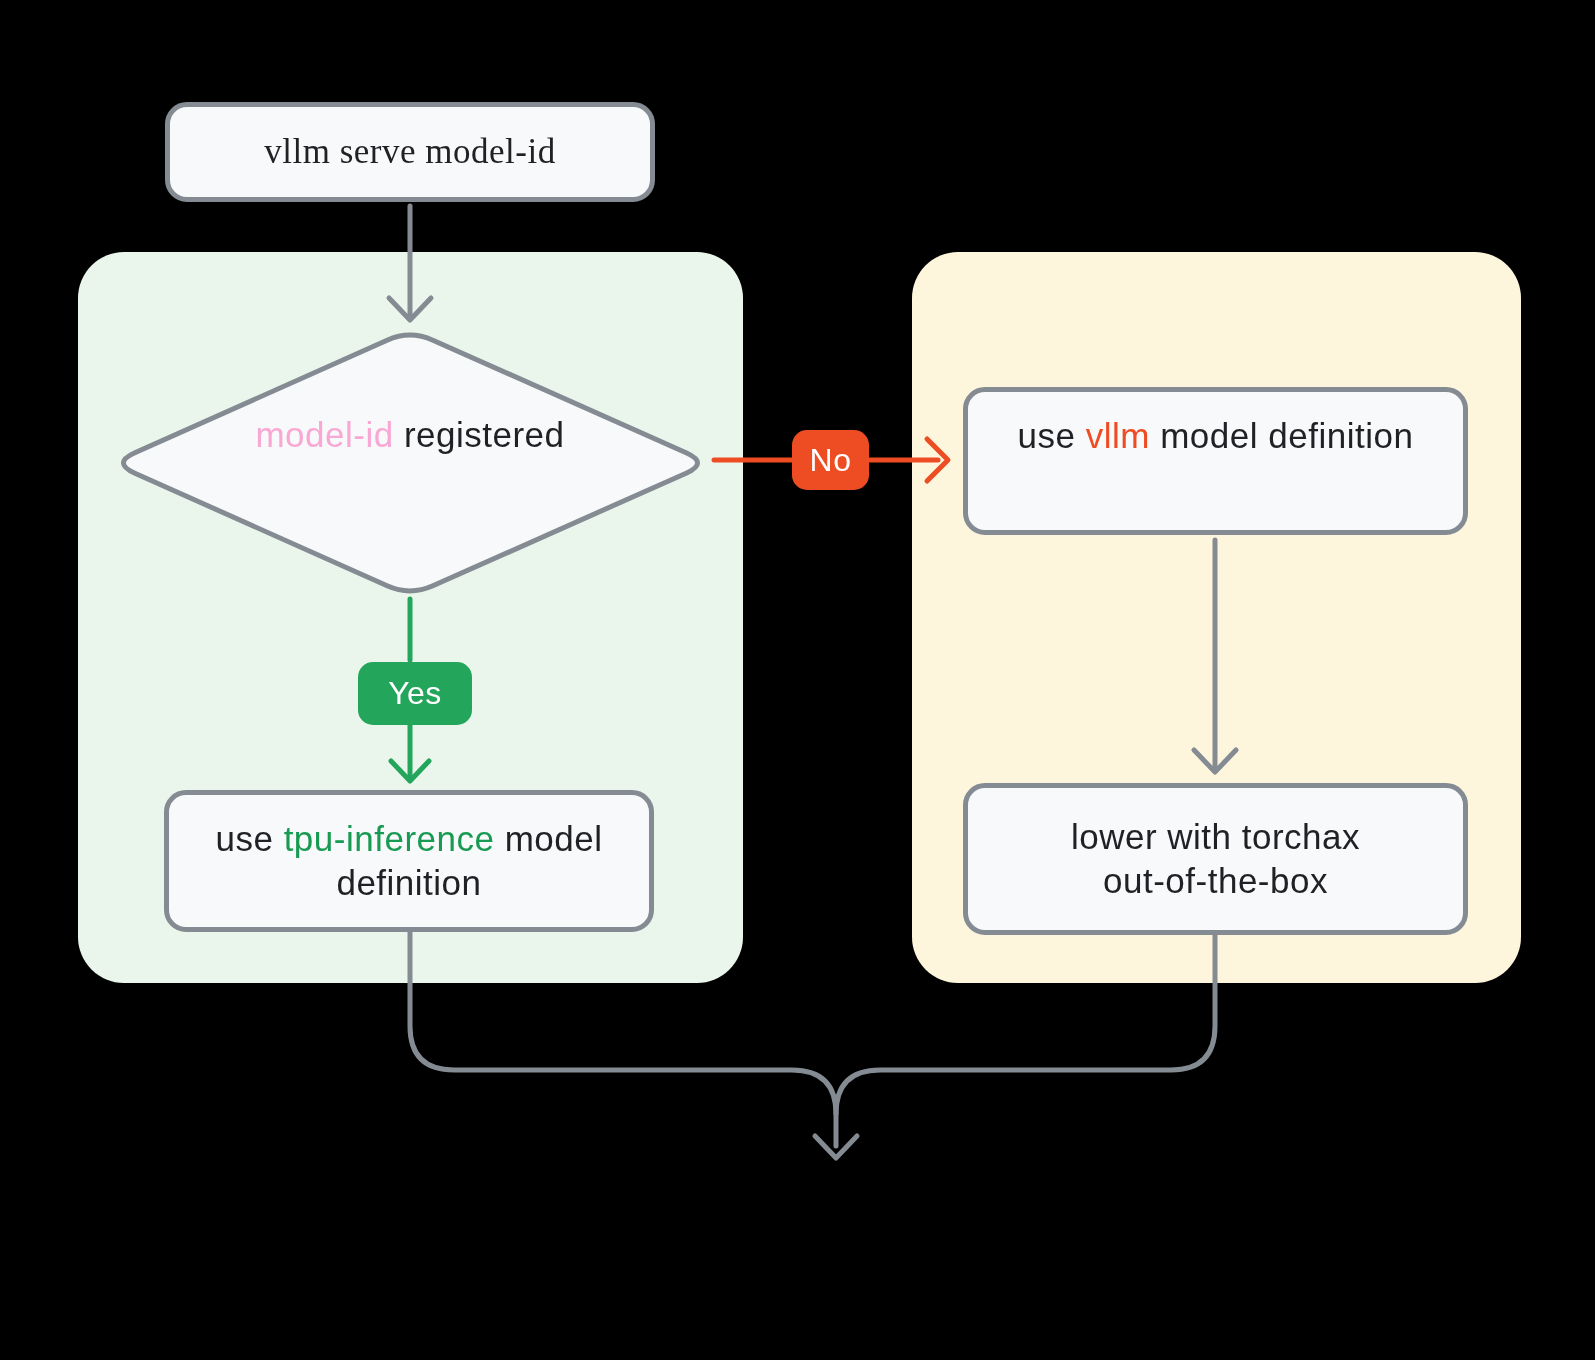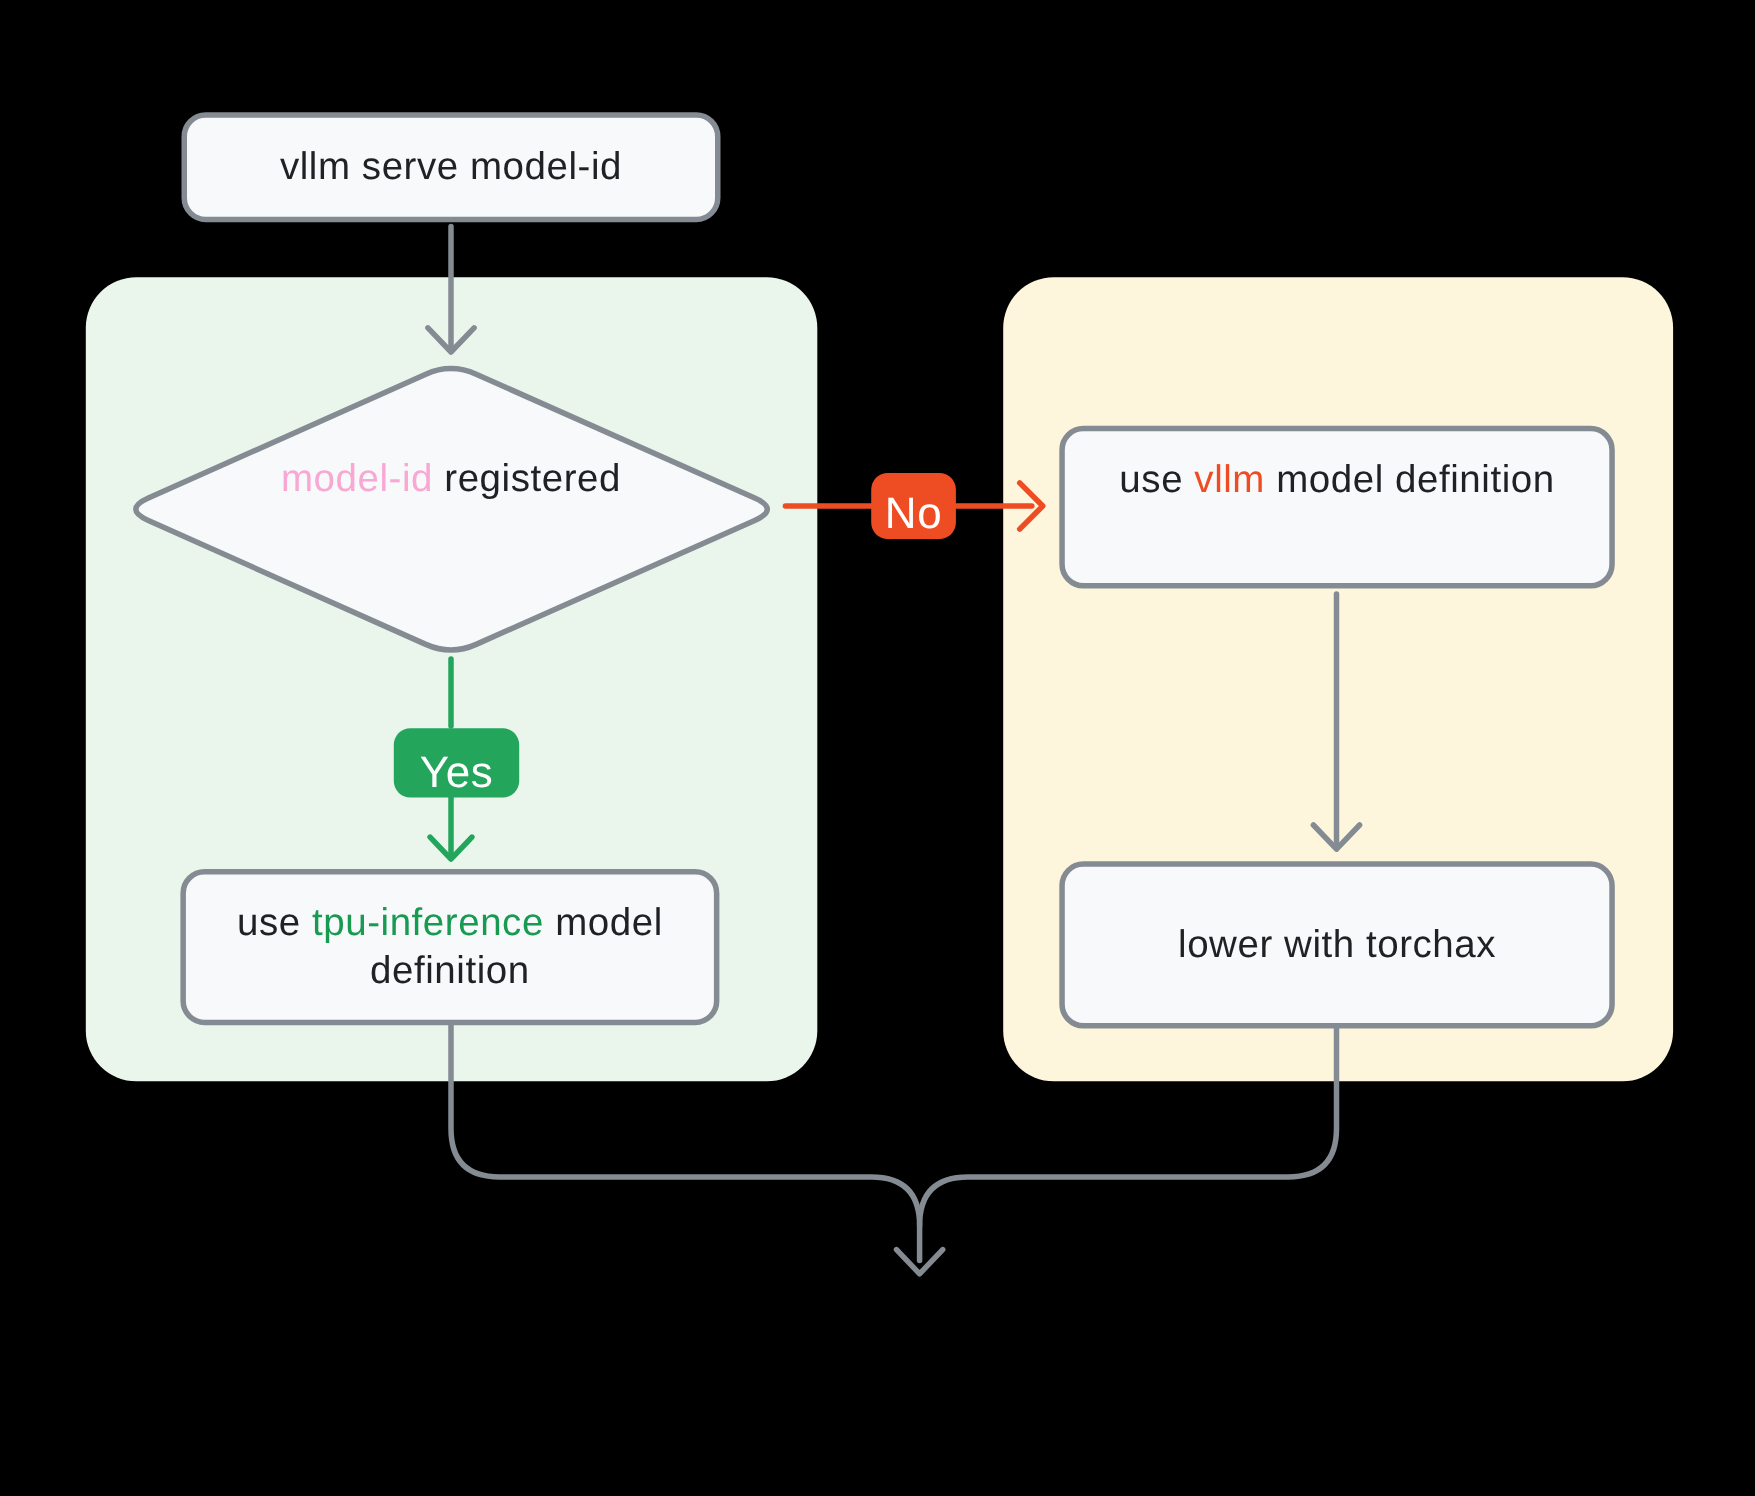--- a/index.html
+++ b/index.html
@@ -11,36 +11,36 @@
   .panel-green { left:78px;  top:252px; width:665px; height:731px; background:#eaf6ec; }
   .panel-yellow{ left:912px; top:252px; width:609px; height:731px; background:#fdf6dc; }
   svg.connectors { position:absolute; left:0; top:0; }
   .node {
     position:absolute; box-sizing:border-box;
     background:#f7f9fa; border:5px solid #848b92; border-radius:22px;
     display:flex; flex-direction:column; align-items:center; justify-content:center;
     font-size:35px; font-weight:500; letter-spacing:0.5px; color:#1f2124;
     text-align:center; line-height:1.26;
   }
-  #start-node   { left:165px; top:102px;  width:490px; height:100px; }
+  #start-node   { left:165px; top:102px;  width:490px; height:100px;font-family:Liberation Serif, serif; }
   #vllm-node    { left:963px; top:387px;  width:505px; height:148px; justify-content:flex-start; padding-top:22px; }
   #torchax-node { left:963px; top:783px;  width:505px; height:152px; }
   #tpu-node     { left:164px; top:790px;  width:490px; height:142px; }
   #end-node     { left:588px; top:1166px; width:502px; height:96px; }
   .decision-text {
     position:absolute; left:165px; top:413px; width:490px;
     font-size:35px; font-weight:500; letter-spacing:0.5px; color:#1f2124;
     text-align:center; line-height:44px;
   }
   .code-blue   { color:#f9a8d4; }
   .code-green  { color:#189a52; }
   .code-orange { color:#ee4d23; }
   .edge-label {
-    position:absolute; display:flex; align-items:flex-end; justify-content:center;
-    color:#ffffff; font-size:40px; font-weight:500; letter-spacing:0.5px; border-radius:15px;
+    position:absolute; display:flex; align-items:center; justify-content:center;
+    color:#ffffff; font-size:32px; font-weight:500; letter-spacing:0.5px; border-radius:15px;
   }
   #no-label  { left:792px; top:430px; width:77px;  height:60px; background:#ee4d23; }
   #yes-label { left:358px; top:662px; width:114px; height:63px; background:#23a55c; }
 </style>
 </head>
 <body>
 
 <div class="canvas">
 
   <div class="panel panel-green"></div>
@@ -99,16 +99,17 @@
     <div><span>use </span><span class="code-green">tpu-inference</span><span> model</span></div>
     <div>definition</div>
   </div>
 
   <div class="node" id="vllm-node">
     <div><span>use </span><span class="code-orange">vllm</span><span> model definition</span></div>
   </div>
 
   <div class="node" id="torchax-node">
     <div>lower with torchax</div>
+    <div>out-of-the-box</div>
   </div>
 
 
 </div>
 
 </body></html>

